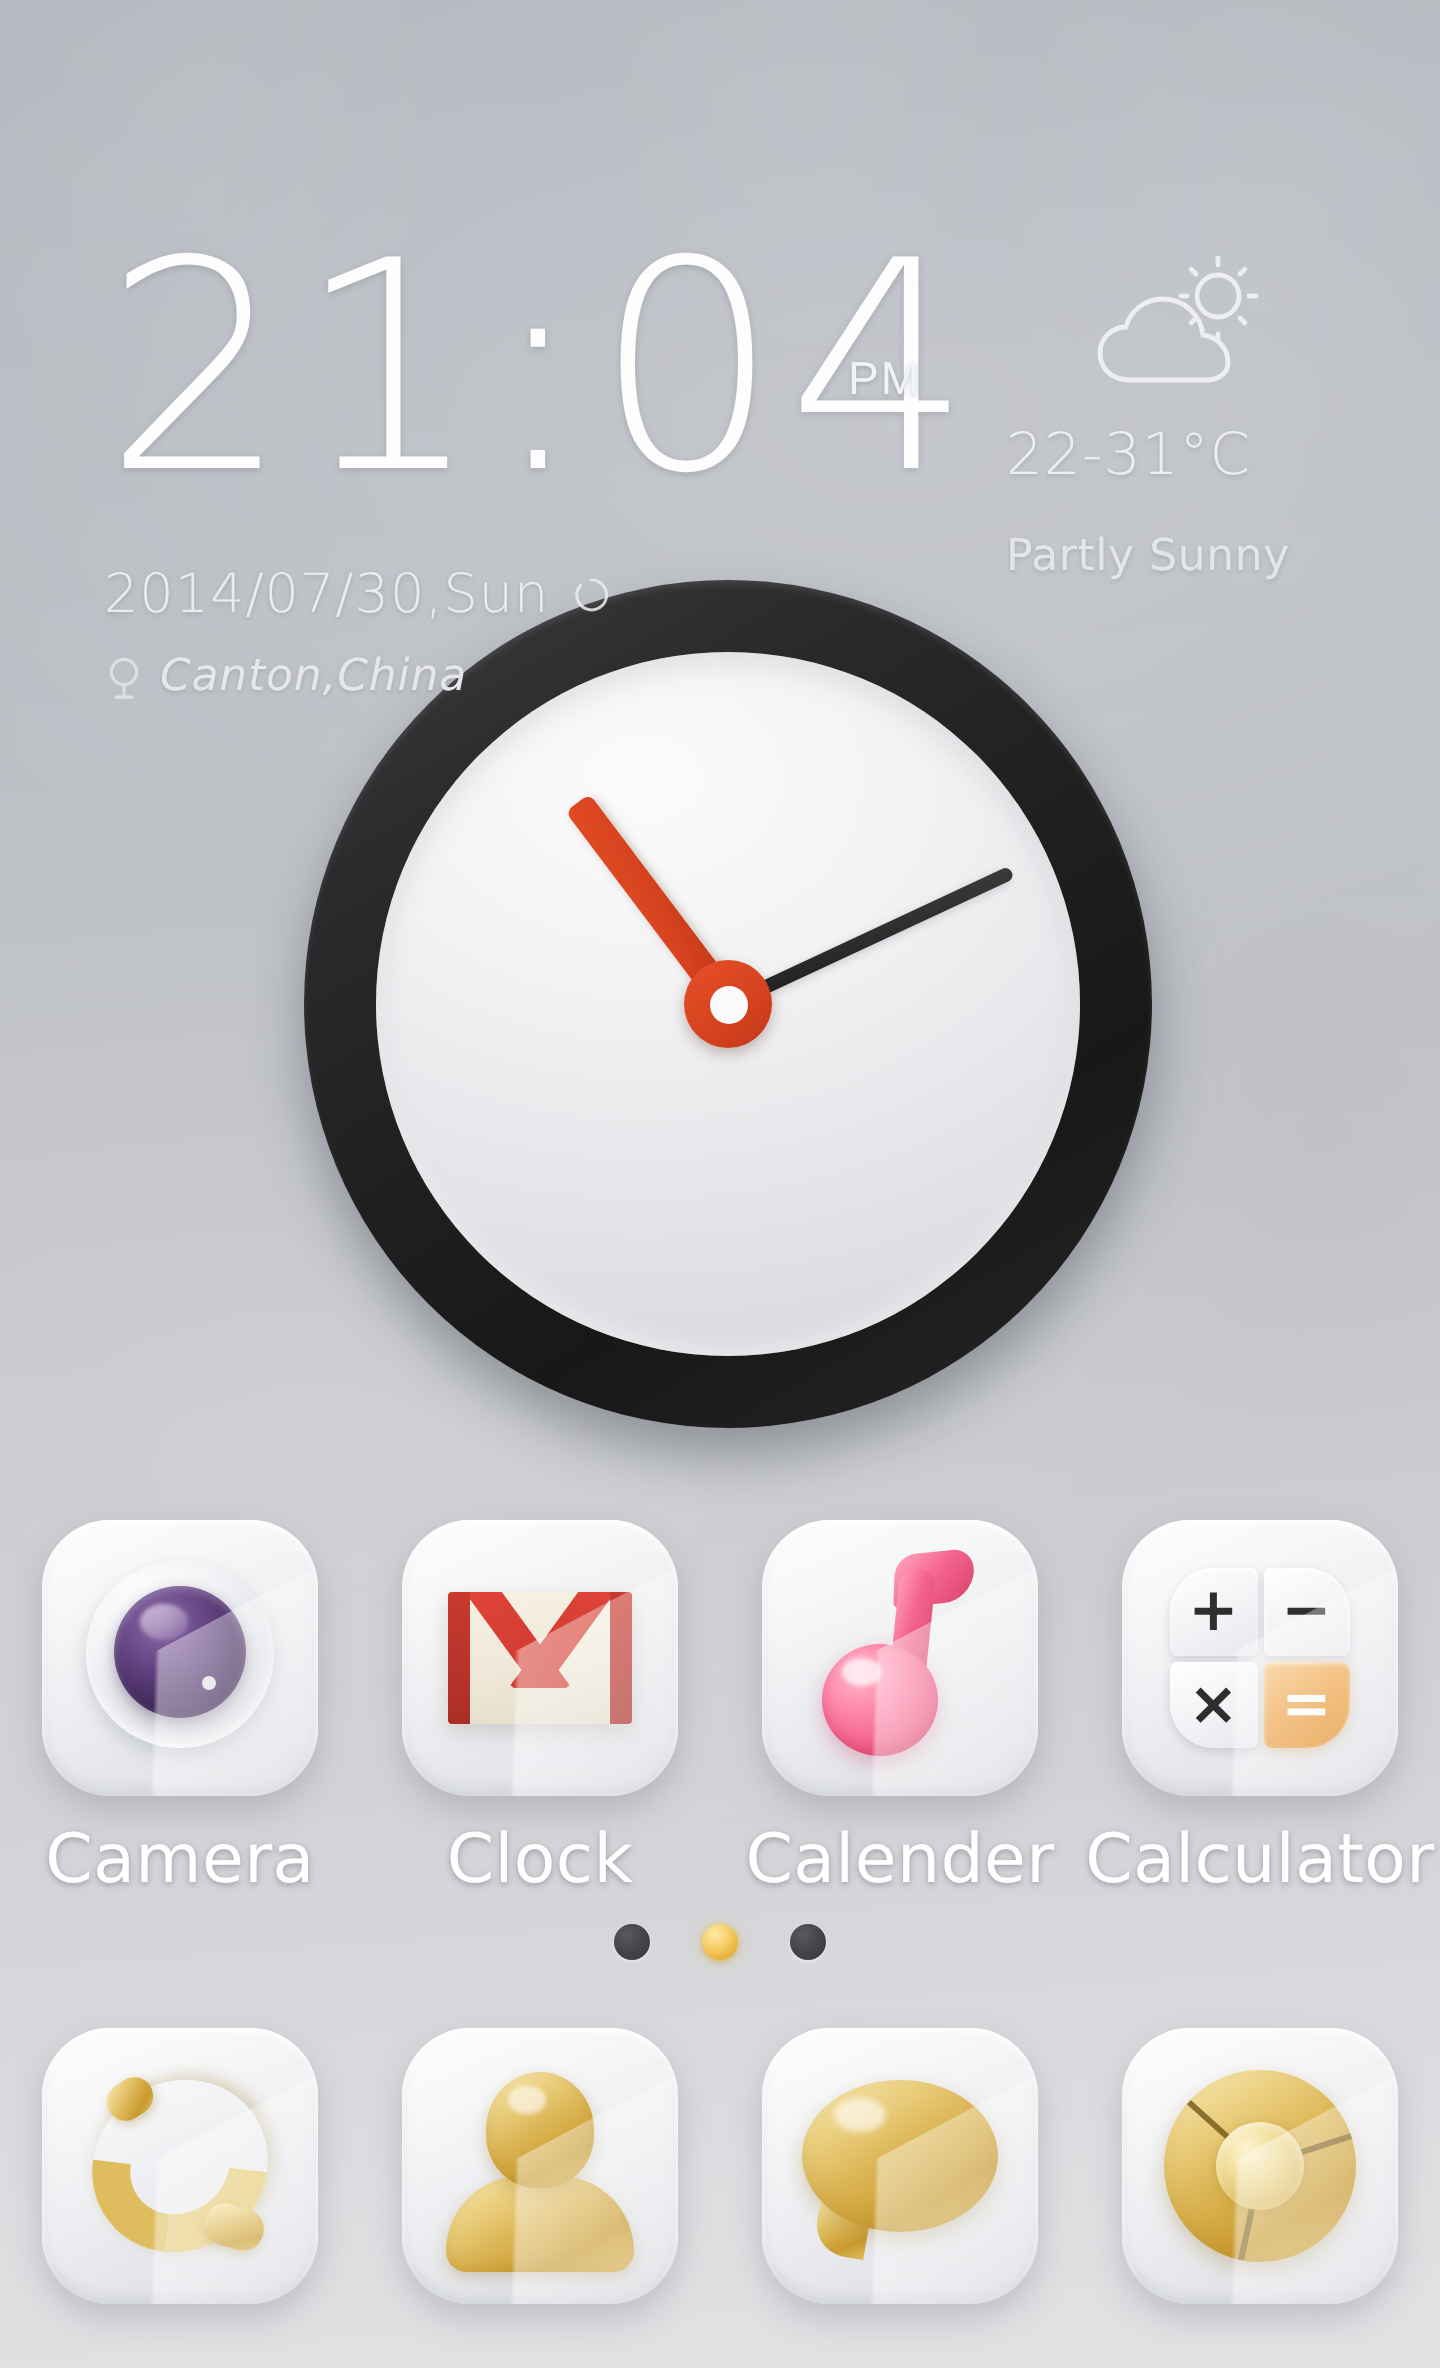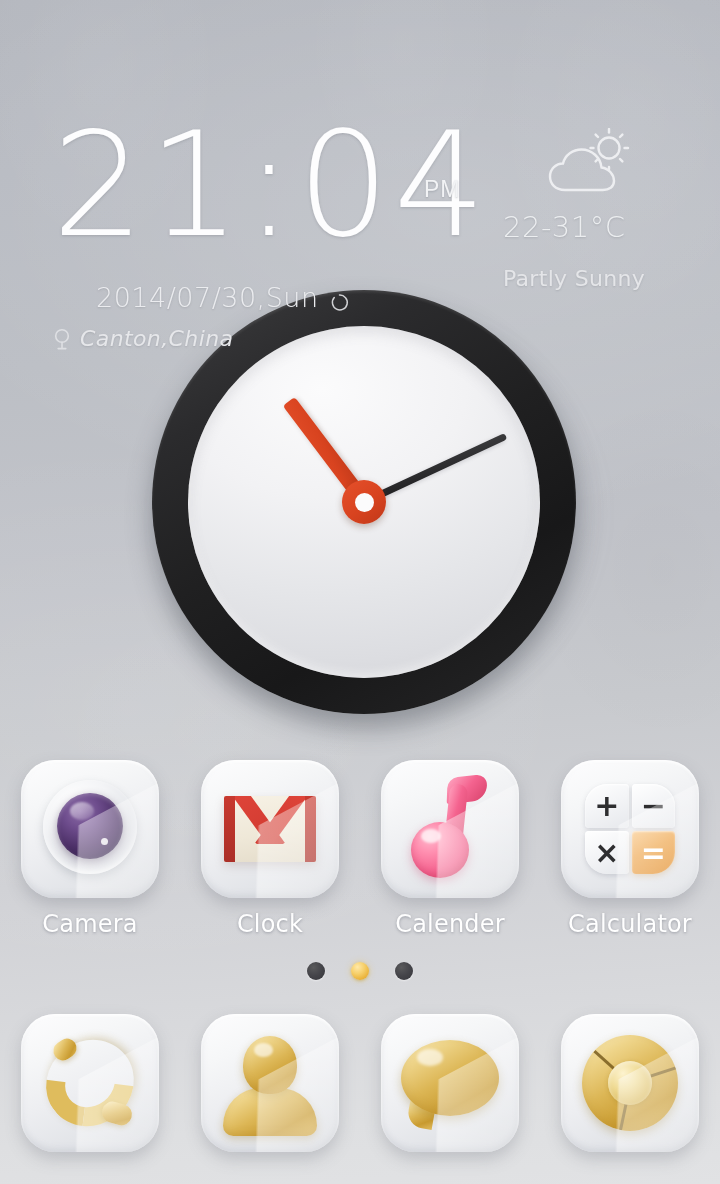--- a/index.html
+++ b/index.html
@@ -83,23 +83,22 @@
     color: #f2f3f5;
     font-weight: 400;
     text-shadow: 0 1px 2px rgba(90,95,105,0.3);
     margin-top: 40px;
   }
   #date-row {
     position: absolute;
     left: 0;
     top: 162px;
     display: flex;
-    align-items: flex-end;
+    align-items: center;
     gap: 10px;
-    margin-left: 44px;
   }
   #date-text {
     font-size: 27px;
     color: #ebecef;
     letter-spacing: 0.5px;
     font-weight: 300;
     font-family: "DejaVu Sans", sans-serif;
     text-shadow: 0 1px 2px rgba(90,95,105,0.25);
   }
   #refresh-icon {
@@ -286,21 +285,21 @@
   }
   .icon-art {
     position: absolute;
     inset: 0;
     display: flex;
     align-items: center;
     justify-content: center;
   }
   .app-label {
     margin-top: 12px;
-    font-size: 24px;
+    font-size: 34px;
     color: #ffffff;
     font-weight: 400;
     letter-spacing: 0.2px;
     font-family: "DejaVu Sans", sans-serif;
     text-shadow: 0 1px 3px rgba(105,110,122,0.55);
   }
 
   
   .cam-body {
     position: absolute;

